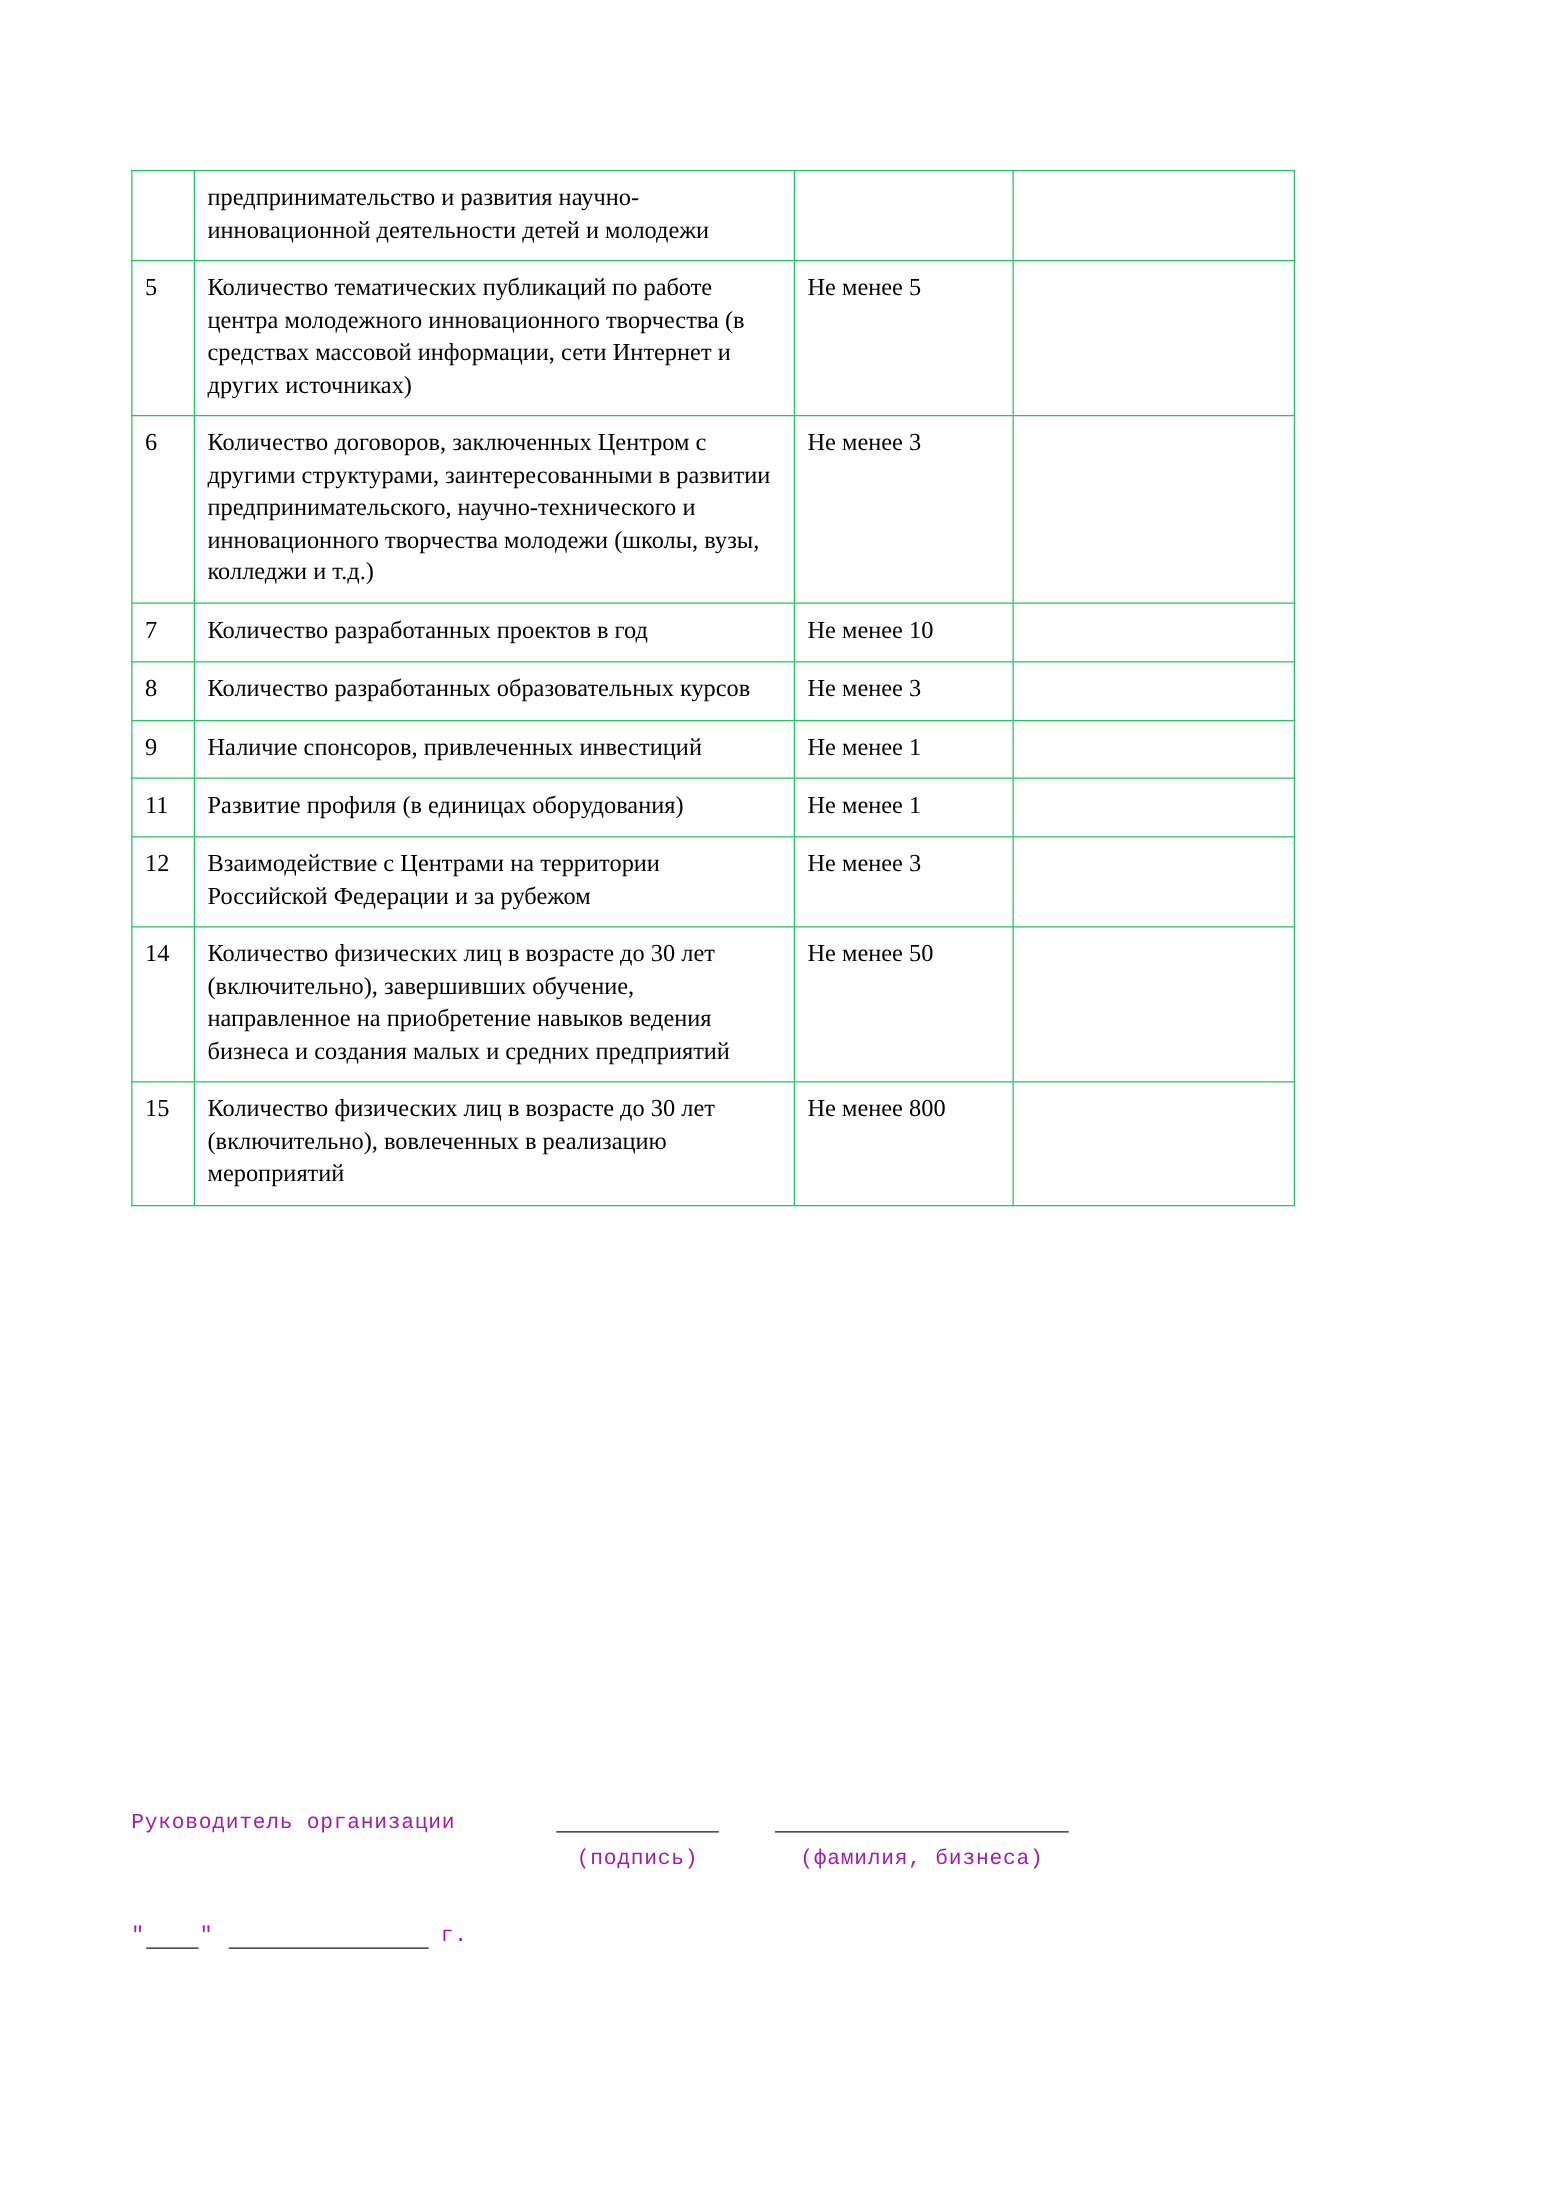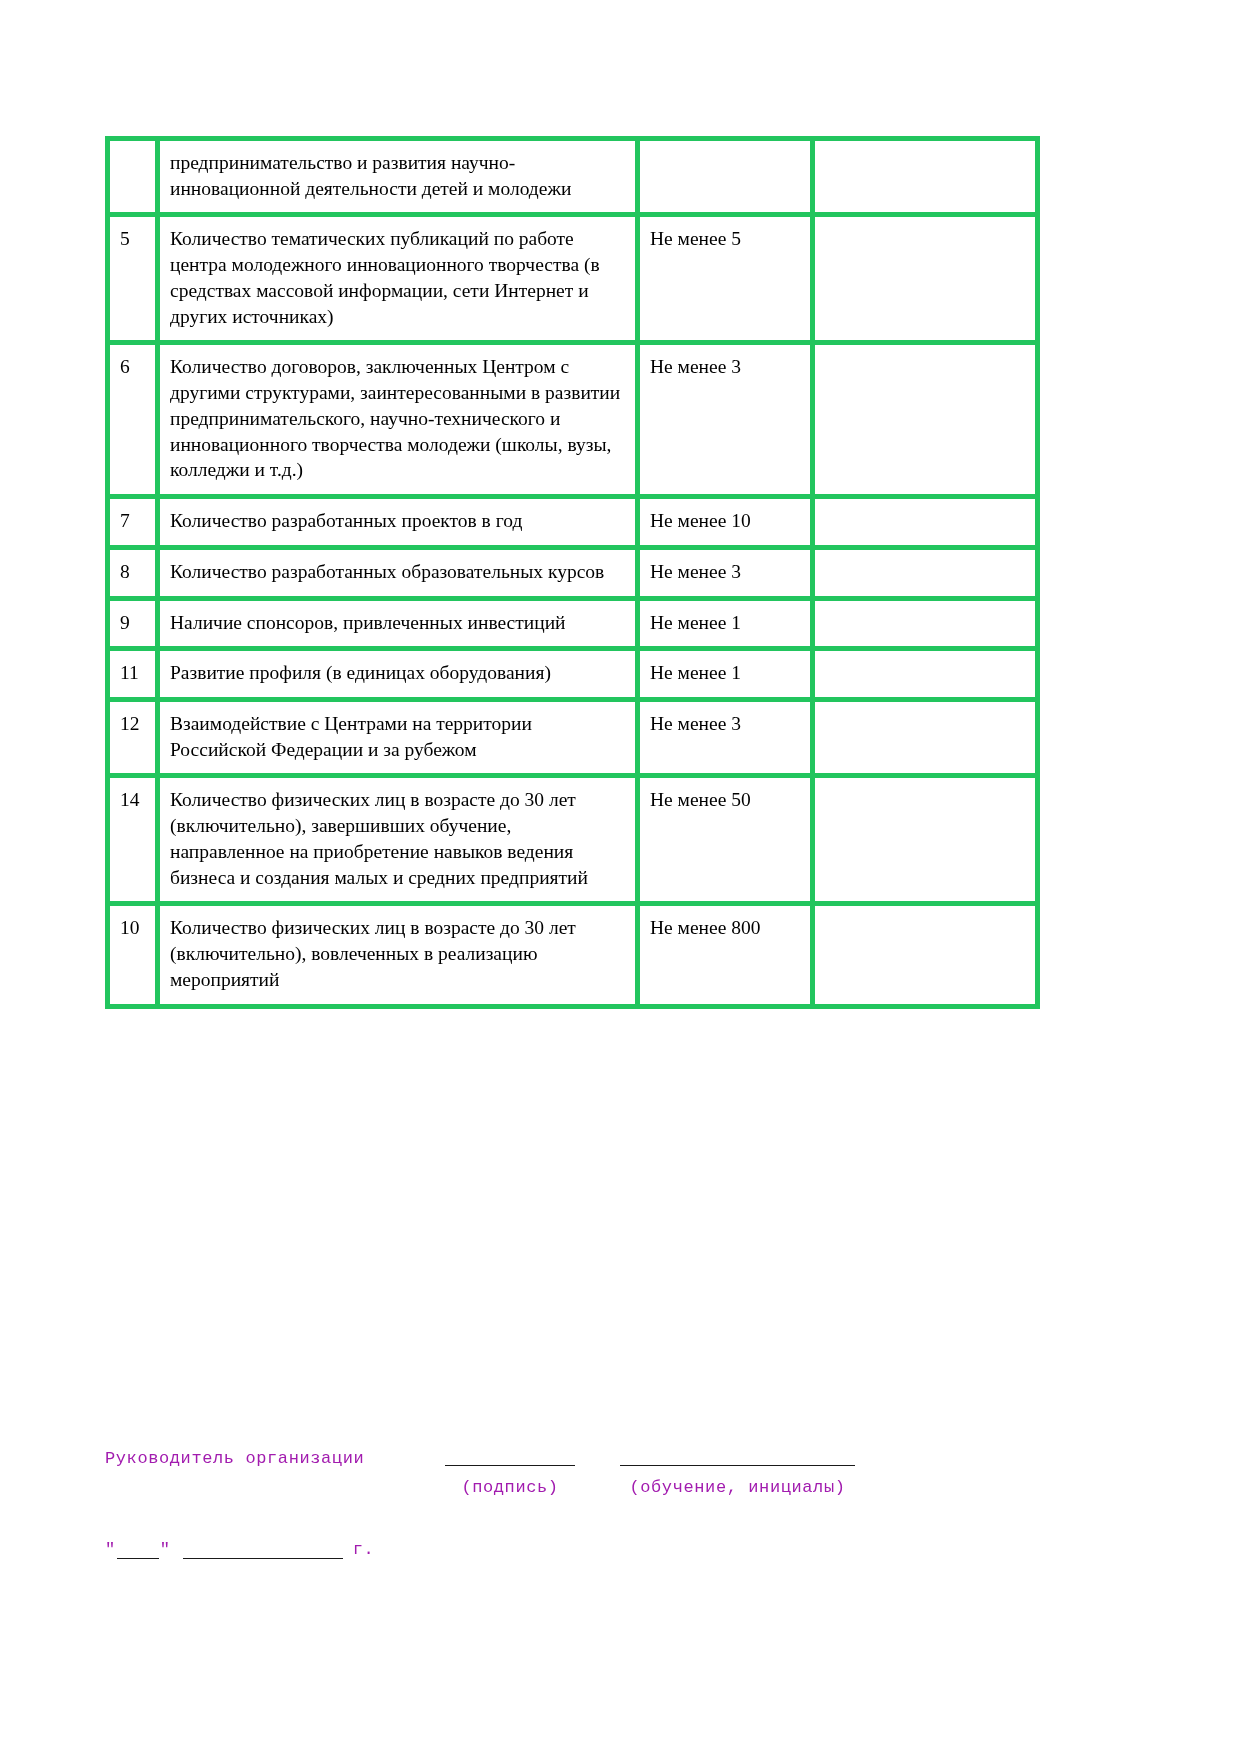--- a/index.html
+++ b/index.html
@@ -27,21 +27,21 @@
   
   .indicator-table {
     position: absolute;
     left: 105px;
     top: 136px;
     width: 930px;
     border-collapse: collapse;
     table-layout: fixed;
   }
   .indicator-table td {
-    border: 5px solid #22c55e;
+    border: 1px solid #22c55e;
     vertical-align: top;
     padding: 9px 10px 11px 10px;
     font-size: 19.5px;
     line-height: 1.32;
   }
   .col-num    { width: 50px;  }
   .col-desc   { width: 480px; }
   .col-target { width: 175px; }
   .col-fact   { width: 225px; }
 
@@ -201,42 +201,42 @@
 
 
       <tr>
         <td class="cell-num">14</td>
         <td class="cell-desc">Количество физических лиц в возрасте до 30 лет (включительно), завершивших обучение, направленное на приобретение навыков ведения бизнеса и создания малых и средних предприятий</td>
         <td class="cell-target">Не менее 50</td>
         <td class="cell-fact"></td>
       </tr>
 
       <tr>
-        <td class="cell-num">10</td>
+        <td class="cell-num">15</td>
         <td class="cell-desc">Количество физических лиц в возрасте до 30 лет (включительно), вовлеченных в реализацию мероприятий</td>
         <td class="cell-target">Не менее 800</td>
         <td class="cell-fact"></td>
       </tr>
 
     </tbody>
   </table>
 
   <div class="signature-block">
 
     <div class="sig-row">
       <div class="sig-role">Руководитель организации</div>
 
       <div class="sig-field sig-field-signature">
         <div class="rule"></div>
         <div class="caption">(подпись)</div>
       </div>
 
       <div class="sig-field sig-field-name">
         <div class="rule"></div>
-        <div class="caption">(обучение, инициалы)</div>
+        <div class="caption">(фамилия, бизнеса)</div>
       </div>
     </div>
 
     <div class="date-row">
       <span class="date-q">"</span>
       <span class="date-blank-short"></span>
       <span class="date-q">"</span>
       <span class="date-blank-long"></span>
       <span class="date-suffix">г.</span>
     </div>

